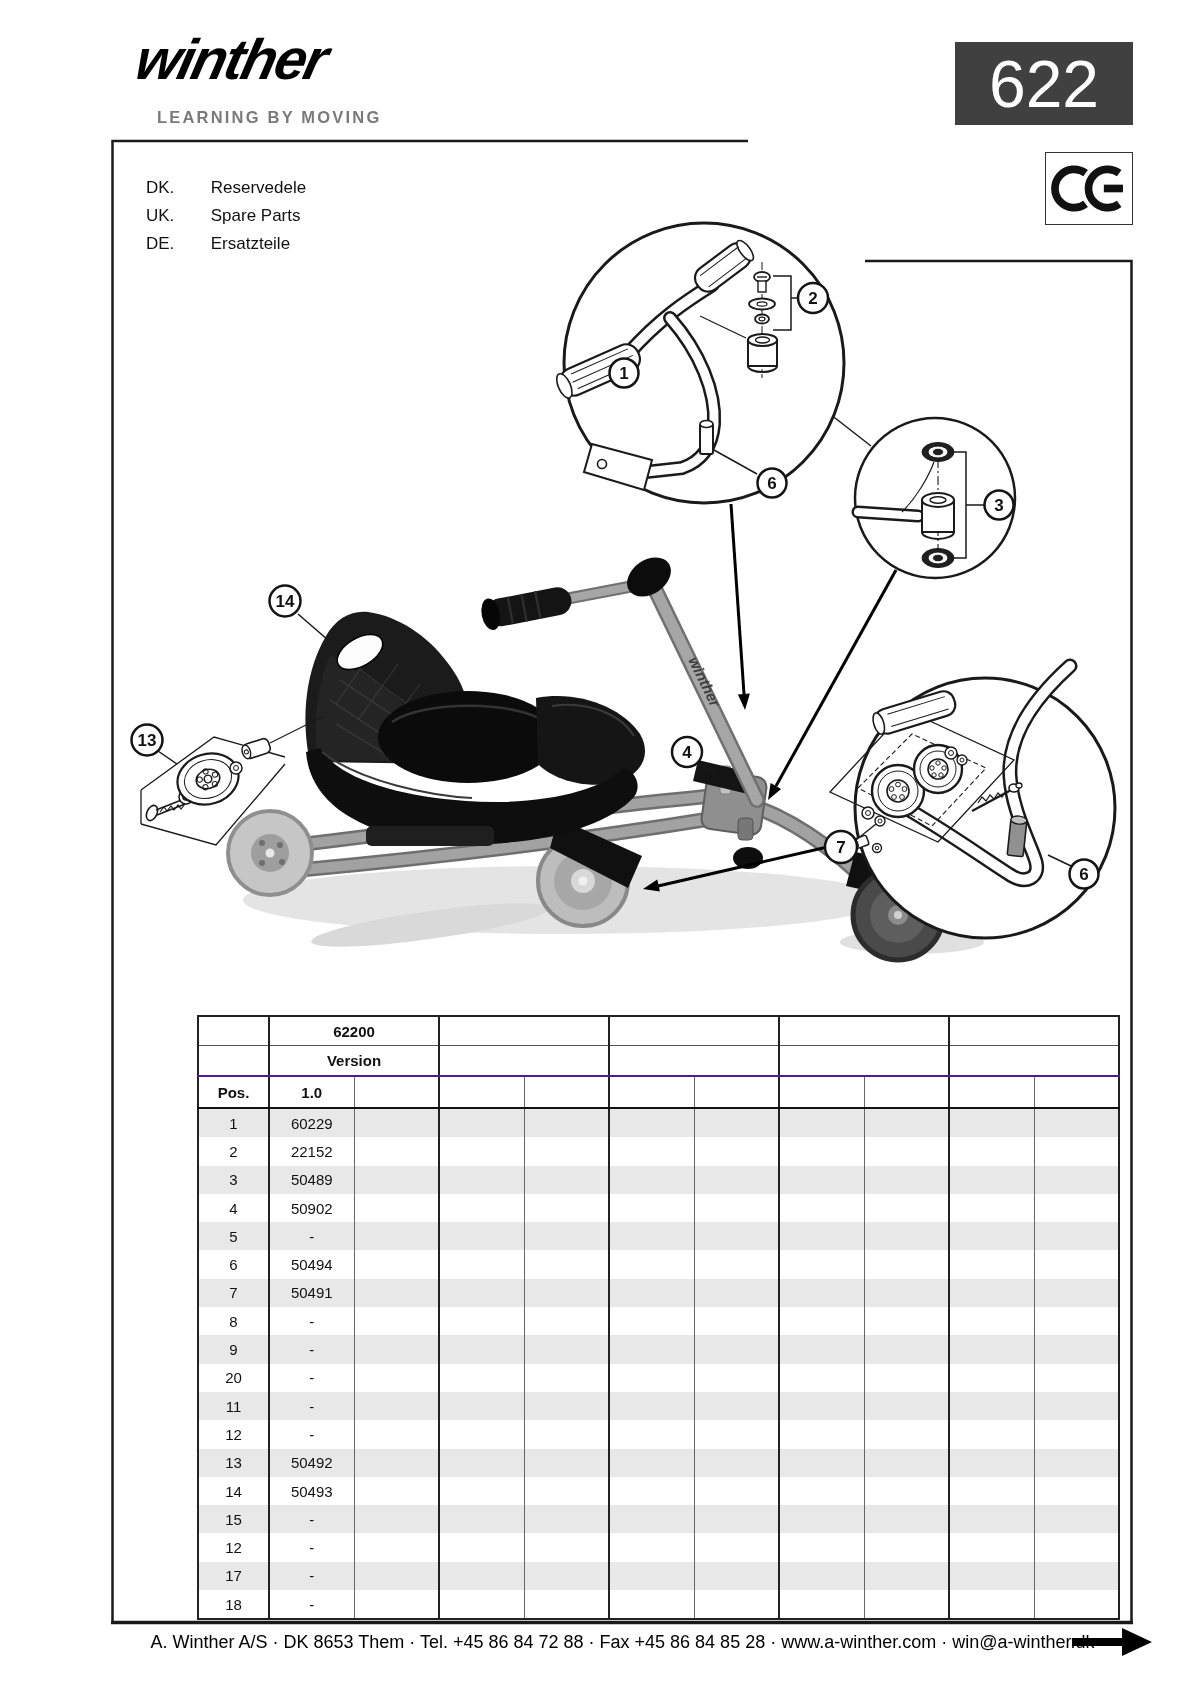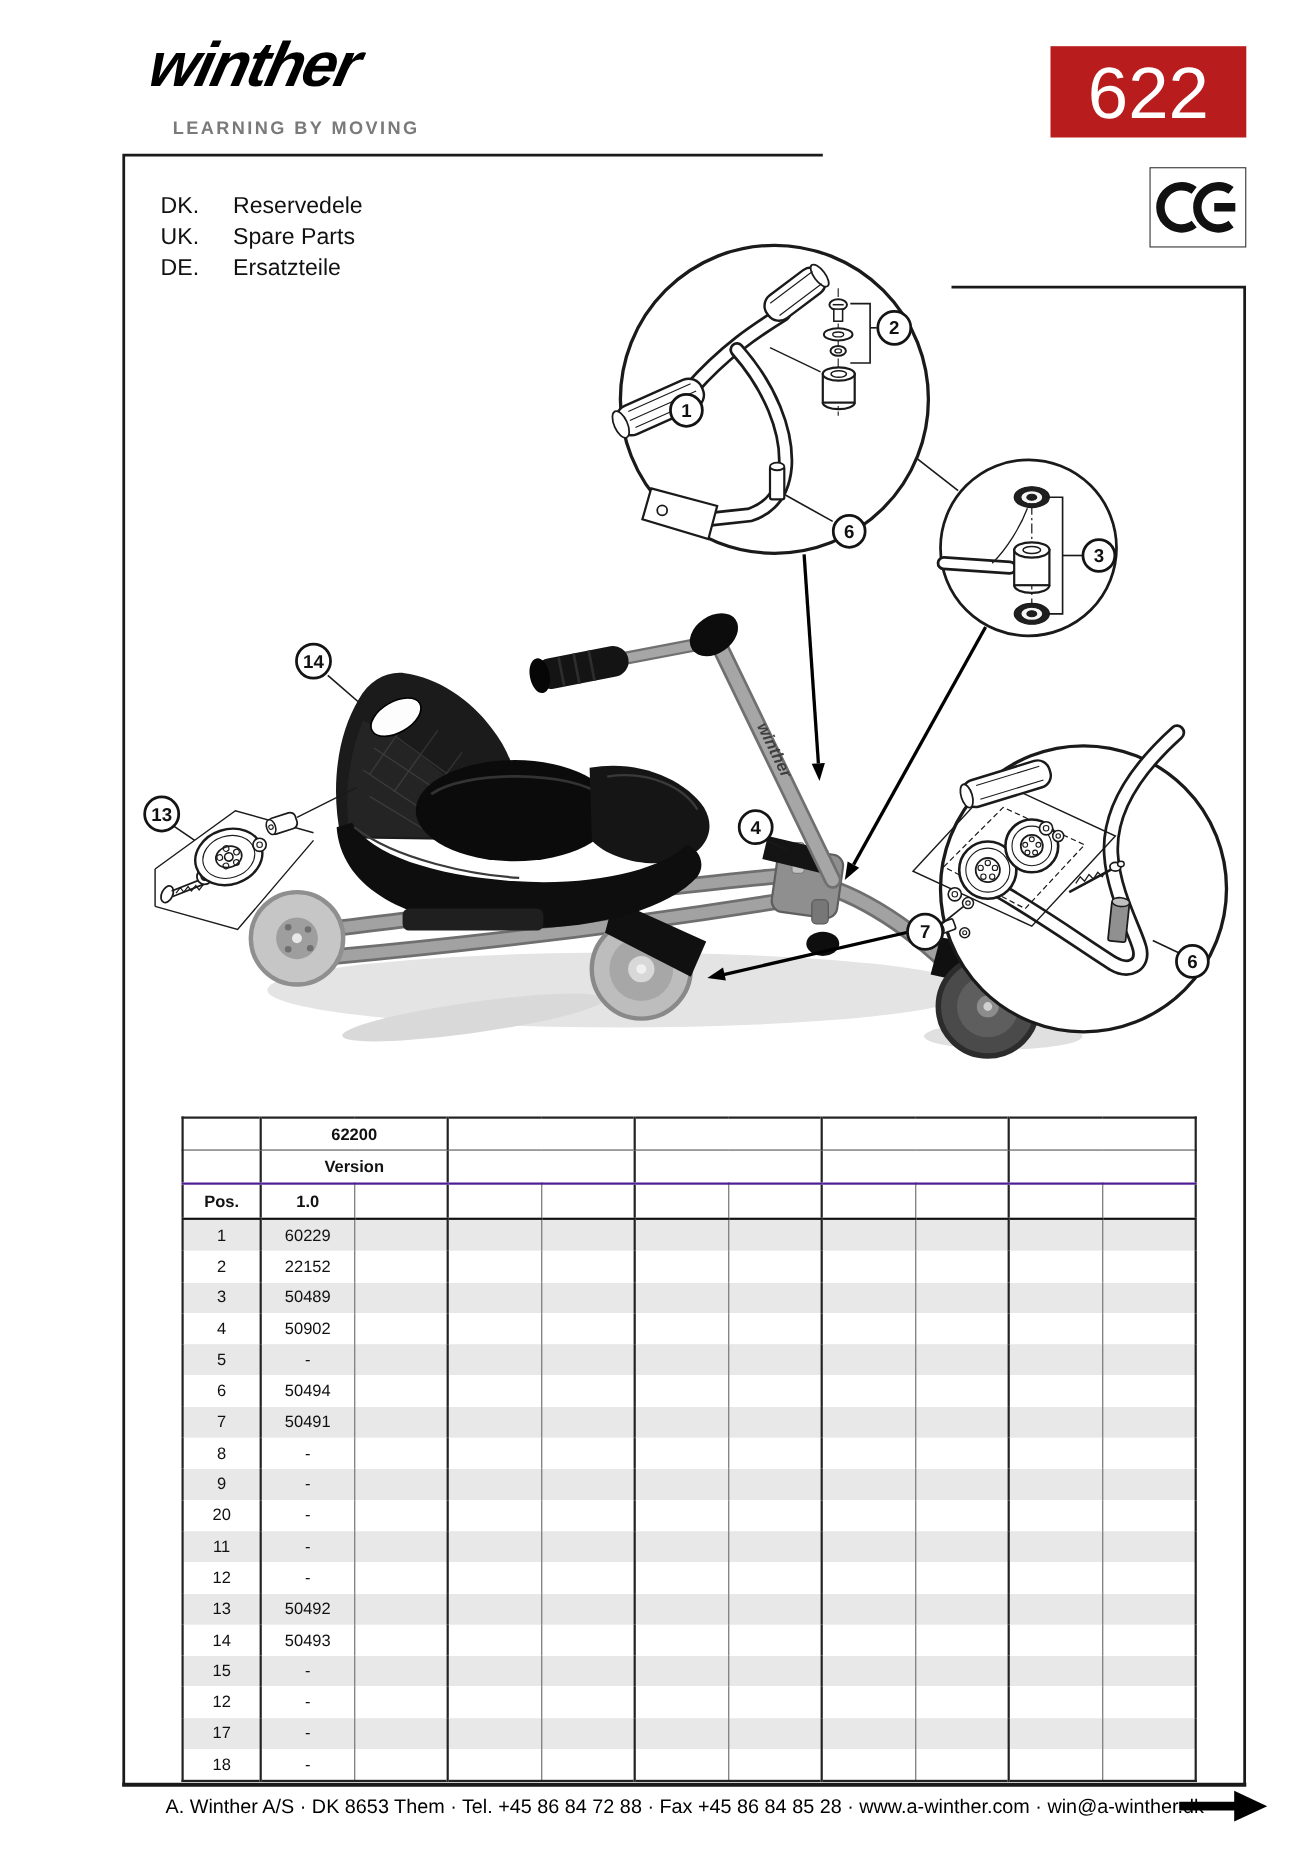--- a/index.html
+++ b/index.html
@@ -3,30 +3,30 @@
 <meta charset="utf-8">
 <style>
   html,body{margin:0;padding:0;background:#ffffff;}
   .page{position:relative;width:1190px;height:1684px;background:#fff;overflow:hidden;
         font-family:"Liberation Sans", sans-serif;color:#111;}
   .abs{position:absolute;}
   
   .logo{left:137px;top:26px;font-size:57px;font-weight:800;font-style:italic;
         transform:skewX(-13deg);letter-spacing:-2px;color:#000;}
   .tagline{left:157px;top:108px;font-size:16.5px;font-weight:bold;letter-spacing:2.2px;color:#7a7a7a;}
-  .badge{left:955px;top:42px;width:178px;height:83px;background:#b91c1c;color:#fff;
+  .badge{left:955px;top:42px;width:178px;height:83px;background:#404040;color:#fff;
          display:flex;align-items:center;justify-content:center;font-size:66px;}
   .cebox{left:1045px;top:152px;width:88px;height:73px;border:1.5px solid #333;box-sizing:border-box;}
-  .langs{left:146px;top:174px;font-size:21px;line-height:28px;}
+  .langs{left:146px;top:174px;font-size:17px;line-height:28px;}
   .langs .code{display:inline-block;width:60px;}
   
   .parts{left:165px;top:1015px;width:922px;border-collapse:collapse;table-layout:fixed;
          font-size:15px;}
   .parts td,.parts th{padding:0;margin:0;text-align:center;vertical-align:middle;overflow:hidden;white-space:nowrap;}
-  .parts{border:2px solid #222;}
+  .parts{border:2px solid #222;margin-left:32px;}
   .parts .gl{border-left:2px solid #222;}
   .parts .sl{border-left:1px solid #666;}
   .parts thead tr.r1 td{height:28px;border-bottom:1px solid #555;font-weight:bold;}
   .parts thead tr.r2 td{height:29px;border-bottom:2px solid #4c1d95;font-weight:bold;}
   .parts thead tr.r3 td{height:30px;border-bottom:2px solid #111;font-weight:bold;}
   .parts tbody td{height:28.3px;font-weight:normal;}
   .parts tbody tr.stripe{background:#e8e8e8;}
   
   .footer{left:112px;top:1632px;width:1021px;text-align:center;font-size:18px;color:#000;}
   svg text{font-family:"Liberation Sans", sans-serif;}

